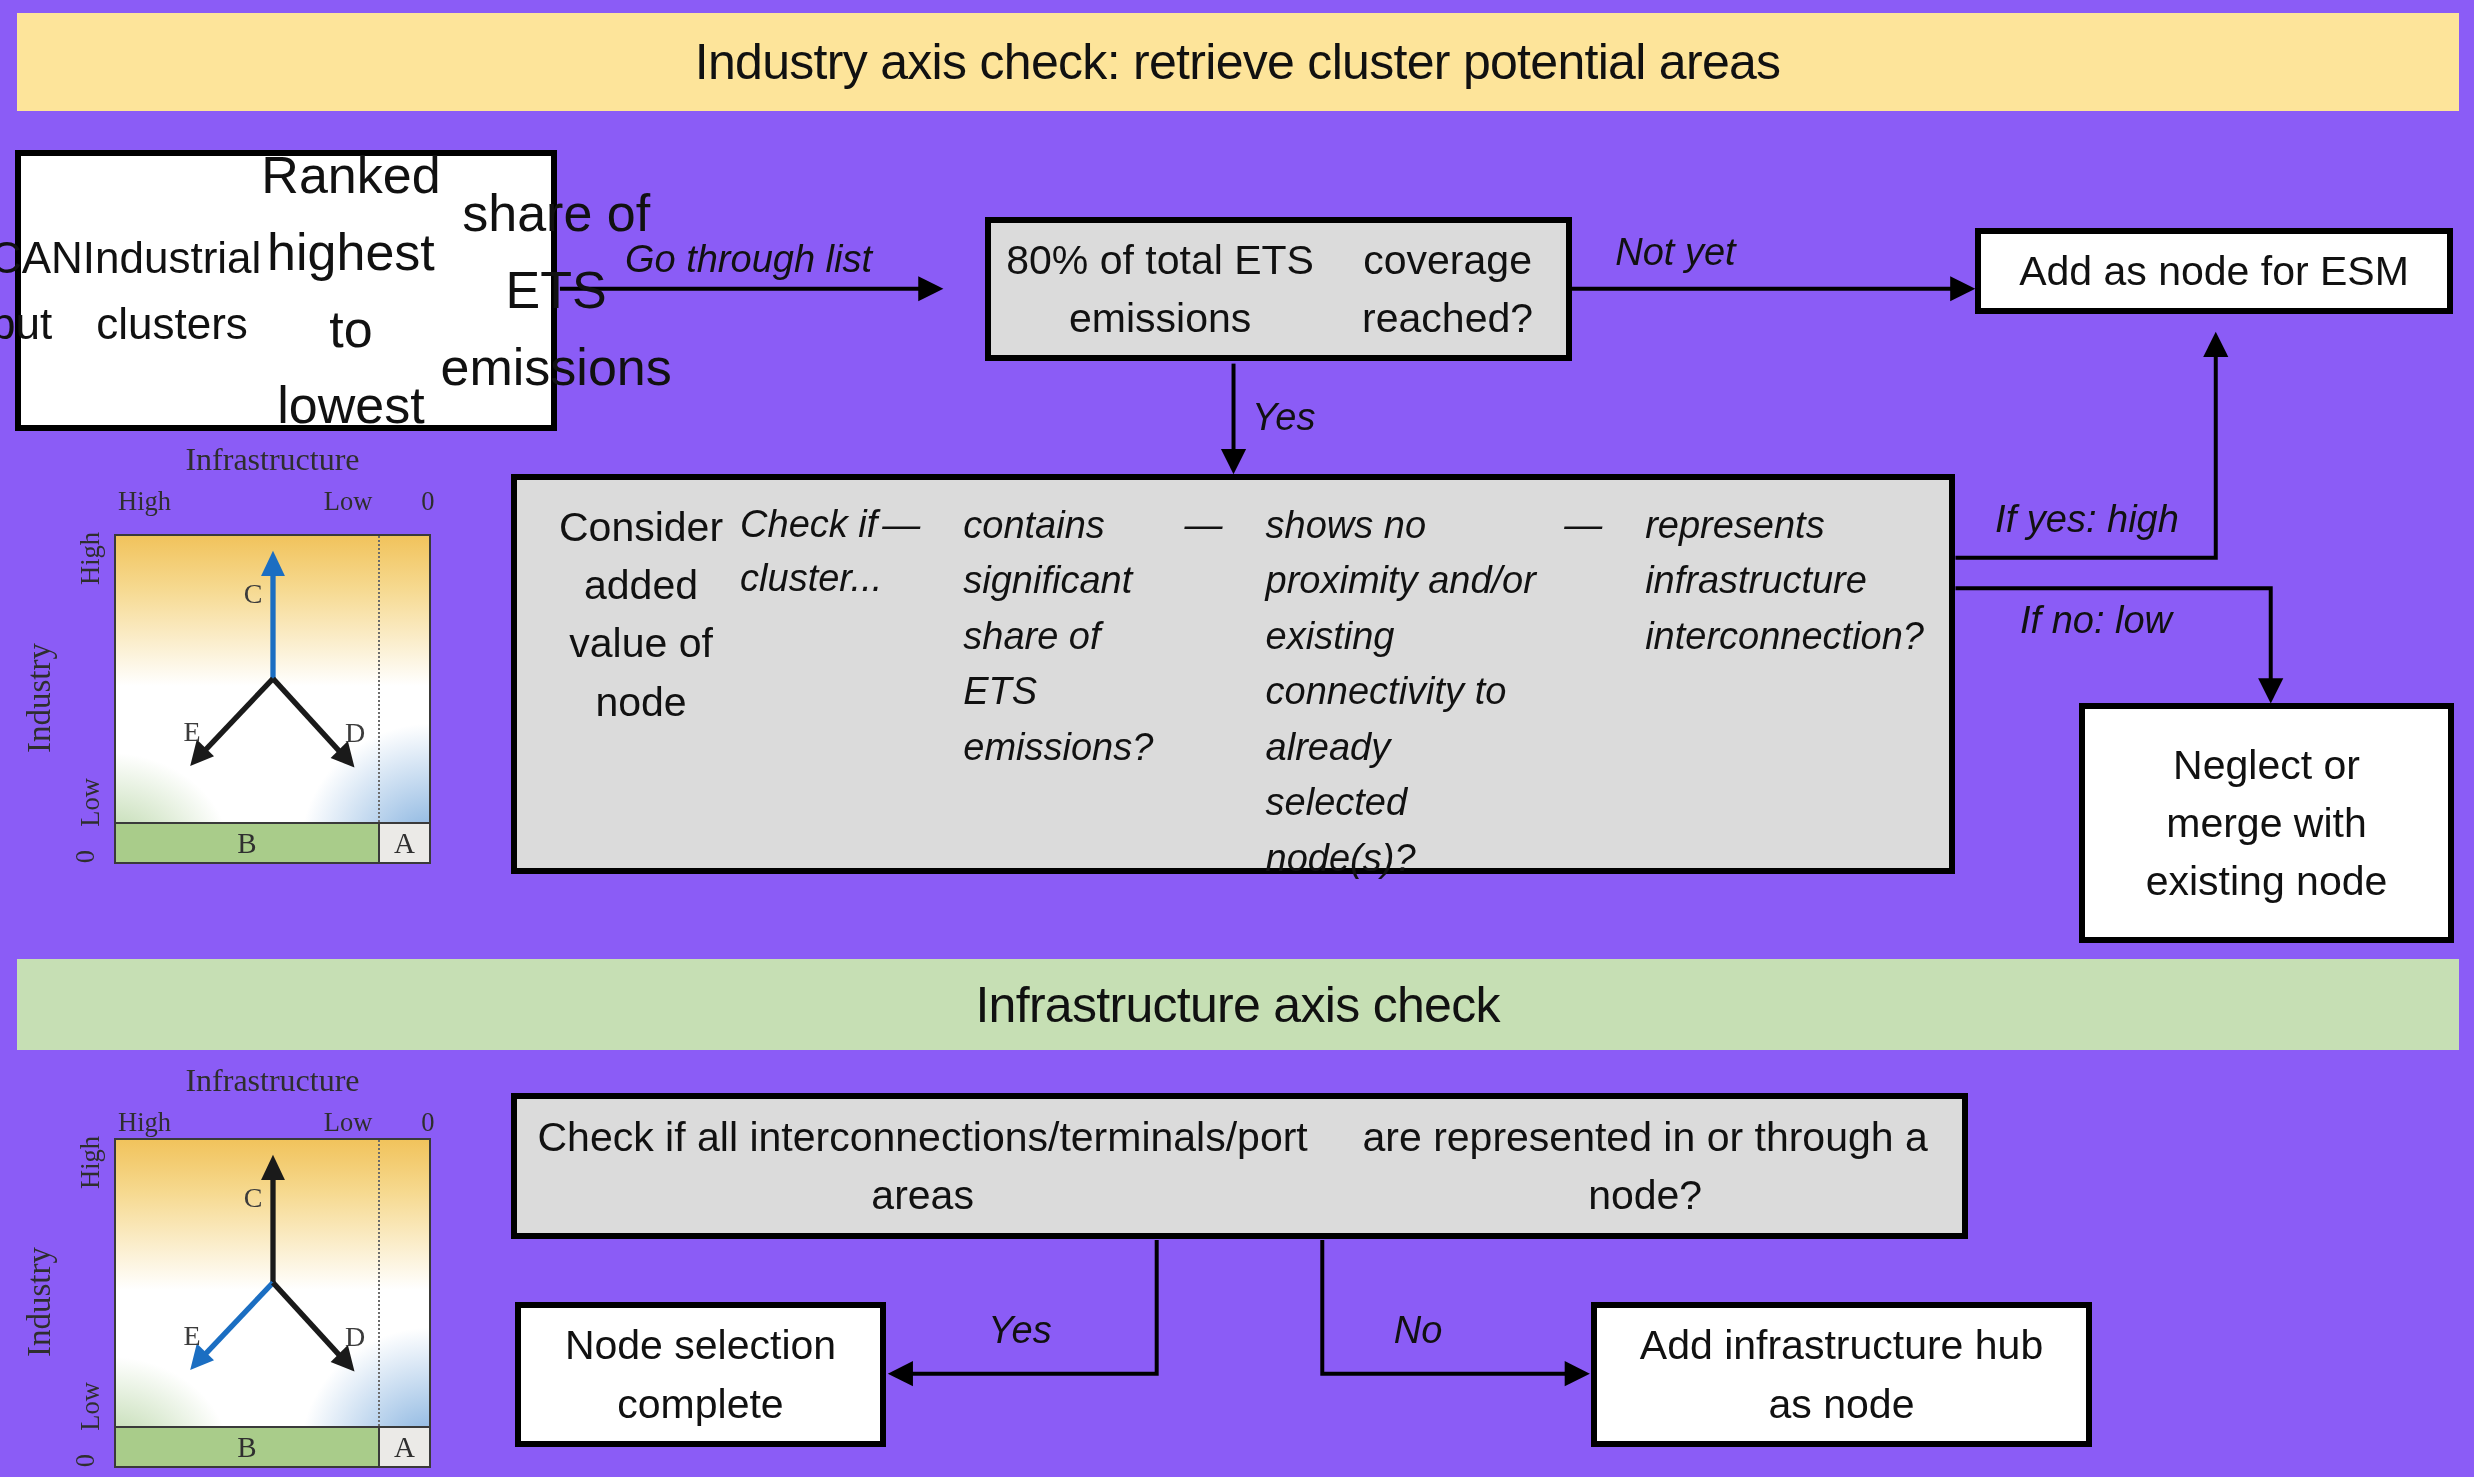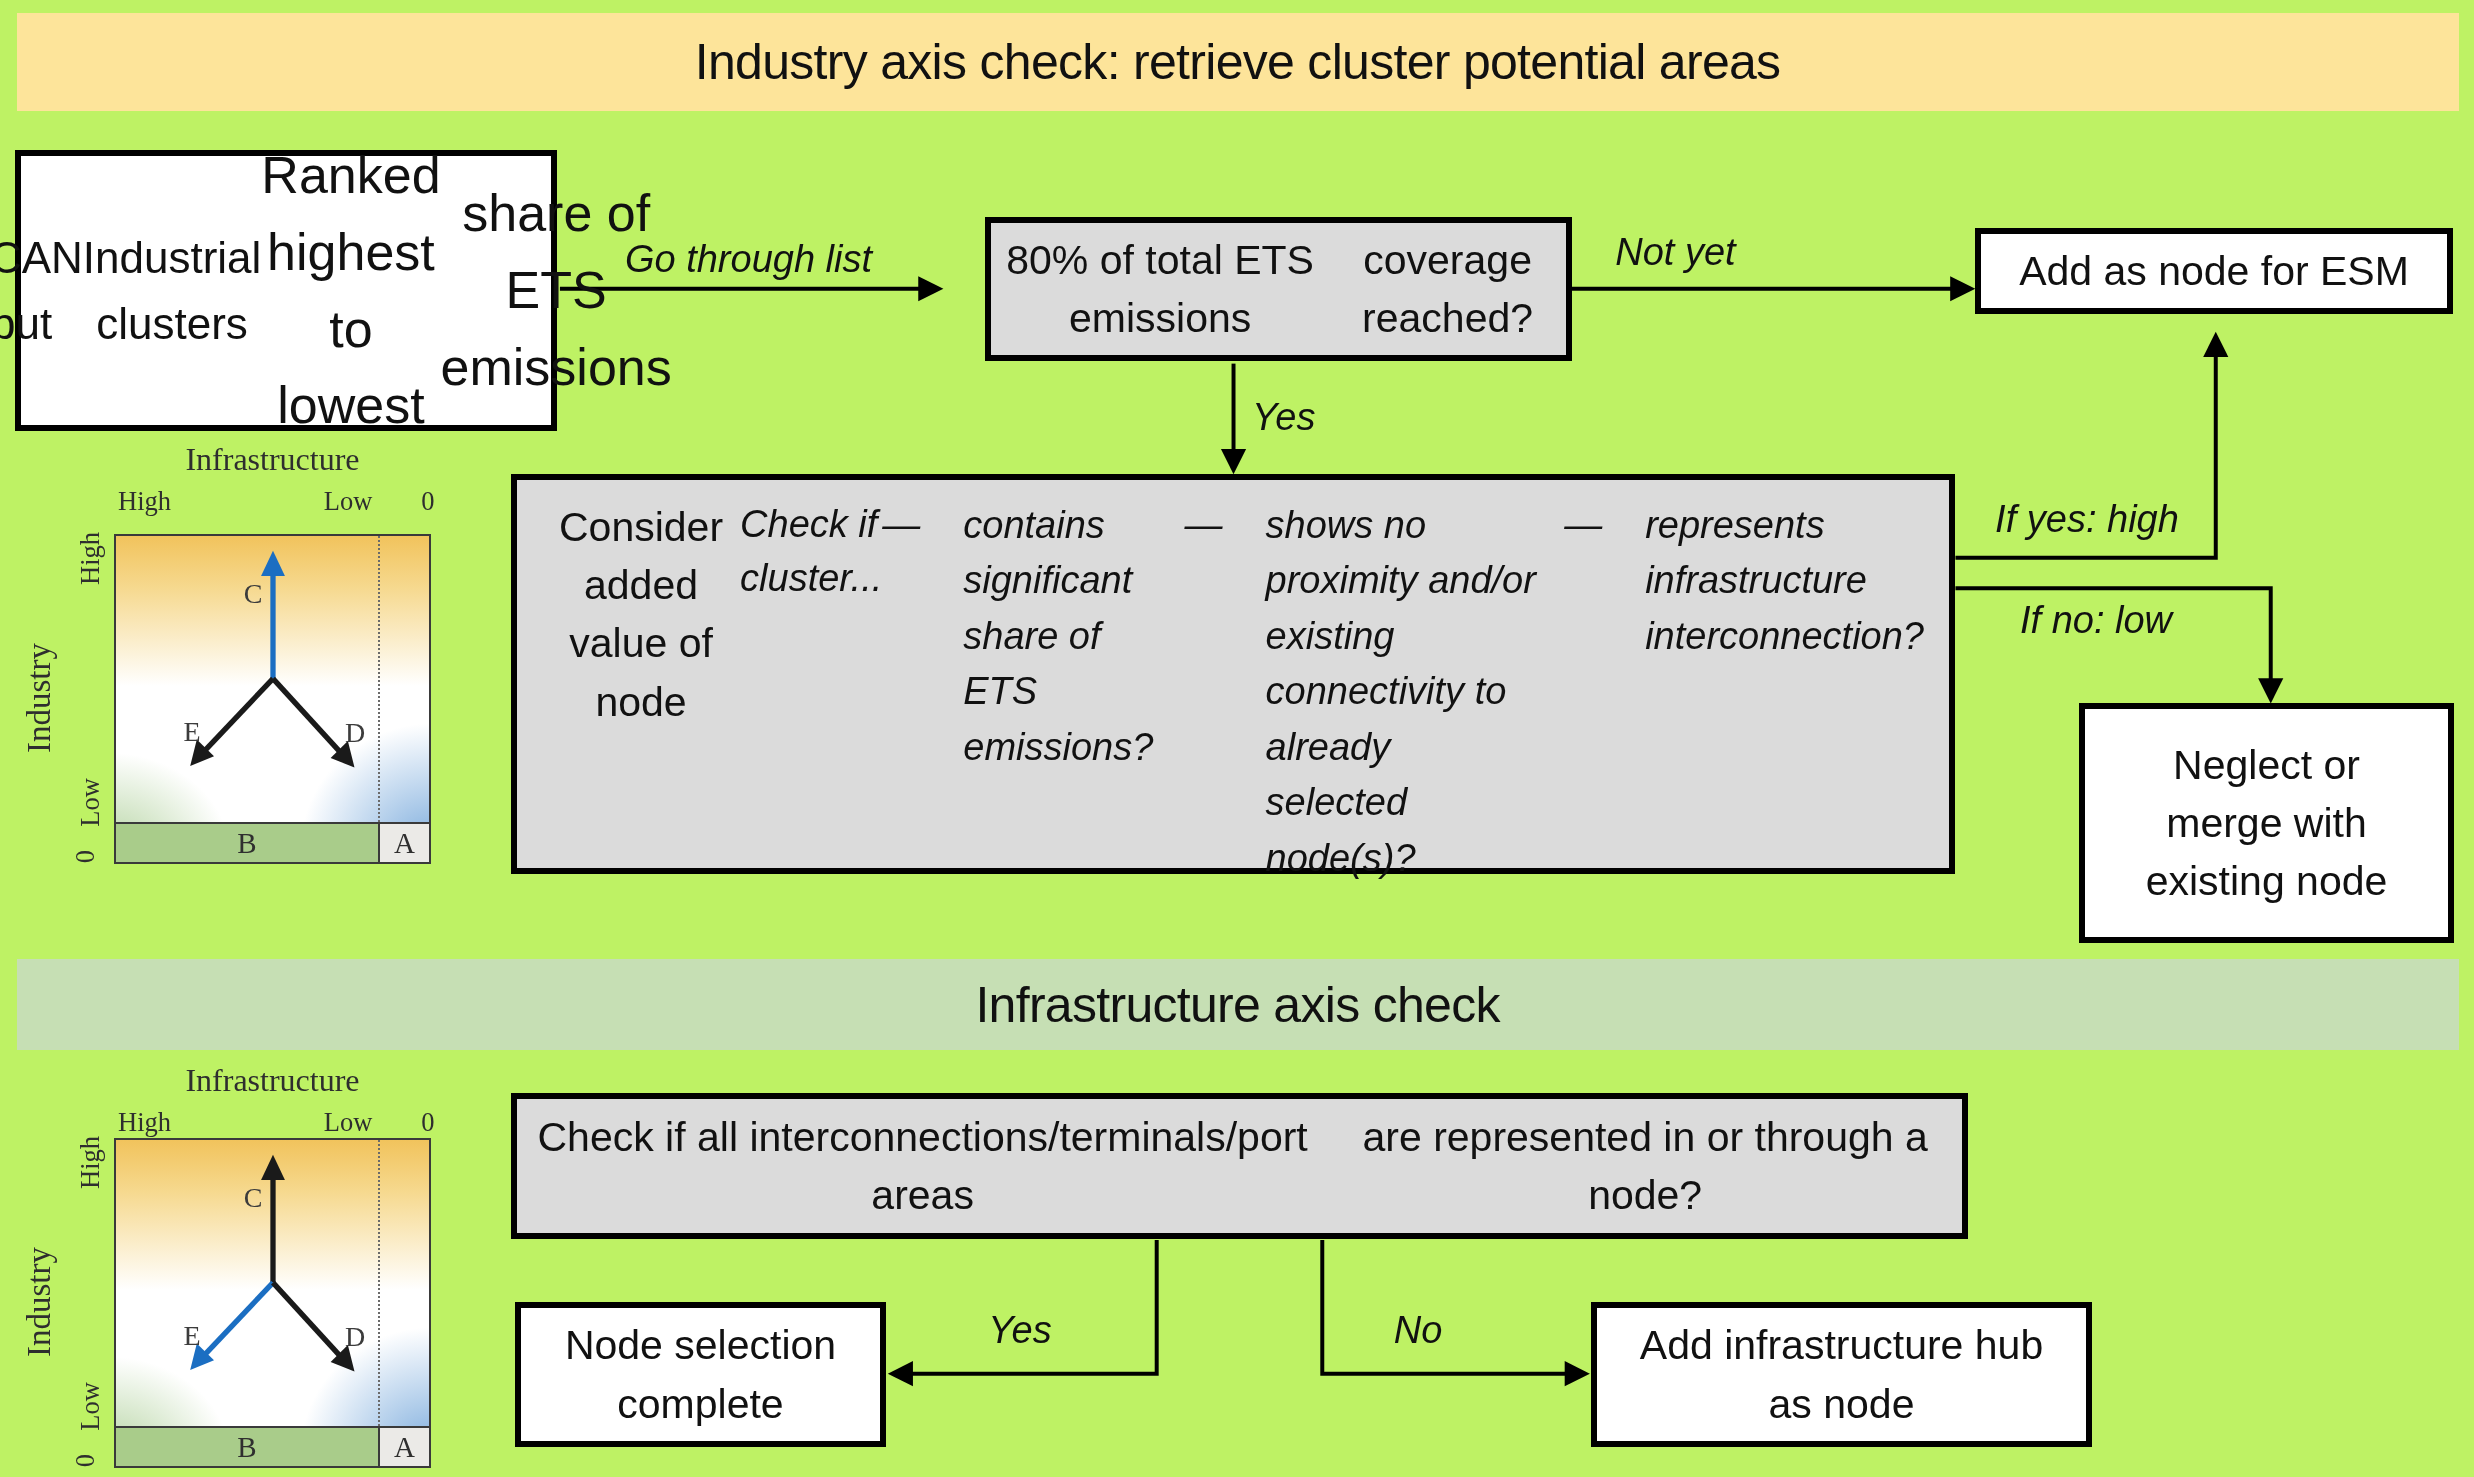--- a/index.html
+++ b/index.html
@@ -1,17 +1,17 @@
 <!DOCTYPE html>
 <html style="font-size:10.6px"><head>
 <meta charset="utf-8">
 <style>
   html,body{margin:0;padding:0;background:#ffffff;}
   #canvas{
-    position:relative;width:2475px;height:1477px;background:#bef264;overflow:hidden;
+    position:relative;width:2475px;height:1477px;background:#8b5cf6;overflow:hidden;
     font-family:"Liberation Sans","DejaVu Sans",sans-serif;color:#111;
   }
   .abs{position:absolute;}
   .banner{
     position:absolute;left:16.6px;width:2442px;display:flex;align-items:center;justify-content:center;
     font-size:50px;letter-spacing:-0.7px;
   }
   #banner-industry{top:13.2px;height:98px;background:#fde49a;}
   #banner-infra{top:959px;height:91px;background:#c6dfb4;}
 

